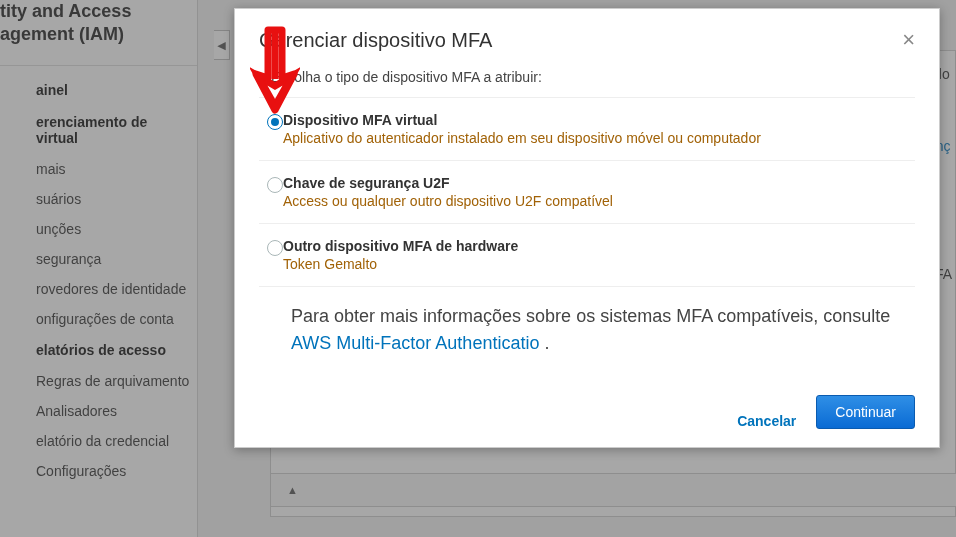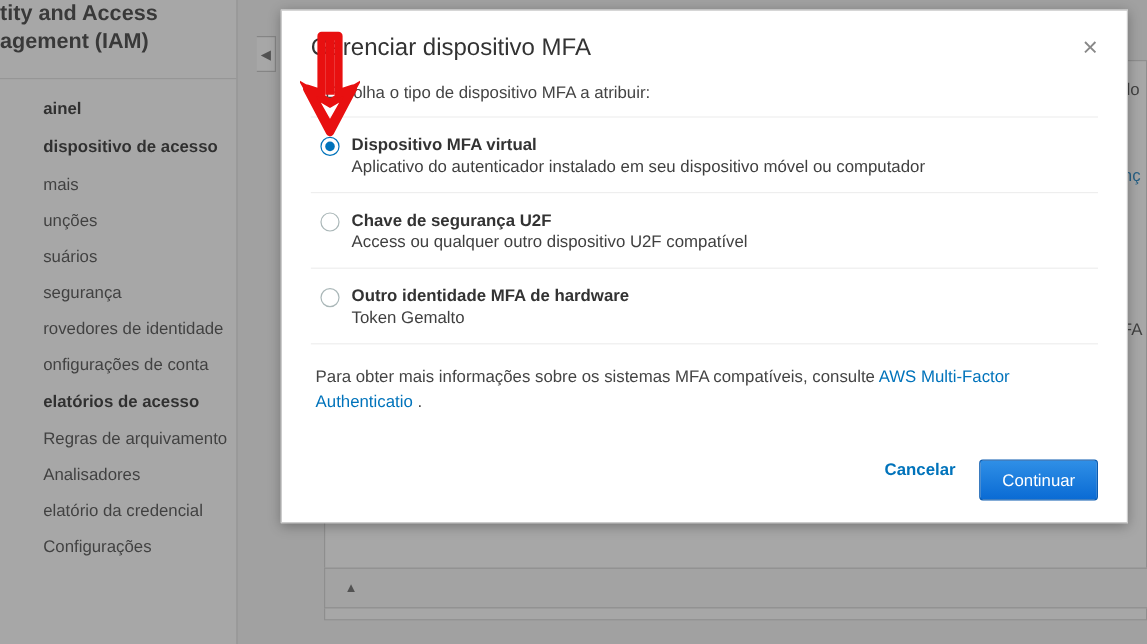--- a/index.html
+++ b/index.html
@@ -26,49 +26,49 @@
     .bg-link { color: #0073bb; }
 
     
     .modal { position: absolute; left: 234px; top: 8px; width: 706px; background: #fff; border: 1px solid #ccc; box-shadow: 0 2px 10px rgba(0,0,0,0.3); z-index: 100; }
     .modal-header { display: flex; justify-content: space-between; align-items: center; padding: 18px 24px 16px 24px; }
     .modal-title { font-size: 20px; color: #333; font-weight: 400; }
     .modal-close { font-size: 22px; color: #888; cursor: pointer; background: none; border: none; }
     .modal-body { padding: 0 24px 20px 24px; }
     .subtitle { font-size: 14px; color: #444; margin-bottom: 12px; padding-left: 12px; }
     .option-list { border-top: 1px solid #eee; }
-    .option { display: flex; align-items: flex-start; gap: 10px; padding: 14px 8px; border-bottom: 1px solid #eee; cursor: pointer; }
+    .option { display: flex; align-items: flex-start; gap: 0; padding: 14px 8px; border-bottom: 1px solid #eee; cursor: pointer; }
     .radio { width: 16px; height: 16px; border-radius: 50%; border: 1px solid #aab7b8; flex-shrink: 0; margin-top: 2px; position: relative; }
     .radio.selected { border-color: #0073bb; }
     .radio.selected::after { content: ""; position: absolute; left: 3px; top: 3px; width: 8px; height: 8px; border-radius: 50%; background: #0073bb; }
     .opt-label { font-size: 14px; font-weight: bold; color: #333; }
-    .opt-desc { font-size: 14px; color: #404040; margin-top: 2px; }
-    .more-info { font-size: 14px; color: #444; padding: 16px 4px 4px 4px; line-height: 1.5; }
+    .opt-desc { font-size: 14px; color: #a16207; margin-top: 2px; }
+    .more-info { font-size: 18px; color: #444; padding: 16px 4px 4px 4px; line-height: 1.5; margin-left: 28px; }
     .more-info a { color: #0073bb; text-decoration: none; }
-    .modal-footer { display: flex; justify-content: flex-end; align-items: flex-start; gap: 20px; padding: 14px 24px 18px; }
+    .modal-footer { display: flex; justify-content: flex-end; align-items: flex-end; gap: 20px; padding: 14px 24px 18px; }
     .cancel-link { color: #0073bb; font-size: 14px; cursor: pointer; font-weight: bold; }
     .continue-btn { background: #0073e6; background: linear-gradient(#2f8fe6, #0a6bd4); color: #fff; border: 1px solid #0a5bb0; padding: 8px 18px; font-size: 14px; font-weight: normal; border-radius: 3px; cursor: pointer; }
 
     
     .red-arrow { position: absolute; left: 250px; top: 24px; z-index: 200; pointer-events: none; }
   </style>
 </head>
 <body>
 
 <div class="sidebar">
   <div class="sidebar-title">
     <span>tity and Access</span><br>
     <span>agement (IAM)</span>
   </div>
   <hr>
   <div class="section-head item">ainel</div>
-  <div class="section-head item">dispositivo de acesso</div>
+  <div class="section-head item">erenciamento de virtual</div>
   <div class="item">mais</div>
+  <div class="item">suários</div>
   <div class="item">unções</div>
-  <div class="item">suários</div>
   <div class="item">segurança</div>
   <div class="item">rovedores de identidade</div>
   <div class="item">onfigurações de conta</div>
   <div class="section-head item">elatórios de acesso</div>
   <div class="item sub">Regras de arquivamento</div>
   <div class="item sub">Analisadores</div>
   <div class="item">elatório da credencial</div>
   <div class="item sub">Configurações</div>
 </div>
 
@@ -109,21 +109,21 @@
         <div class="radio"></div>
         <div>
           <div class="opt-label">Chave de segurança U2F</div>
           <div class="opt-desc">Access ou qualquer outro dispositivo U2F compatível</div>
         </div>
       </div>
 
       <div class="option">
         <div class="radio"></div>
         <div>
-          <div class="opt-label">Outro identidade MFA de hardware</div>
+          <div class="opt-label">Outro dispositivo MFA de hardware</div>
           <div class="opt-desc">Token Gemalto</div>
         </div>
       </div>
 
     </div>
     <div class="more-info">
       <span>Para obter mais informações sobre os sistemas MFA compatíveis, consulte </span><a href="#">AWS Multi-Factor Authenticatio</a><span> .</span>
     </div>
   </div>
   <div class="modal-footer">

